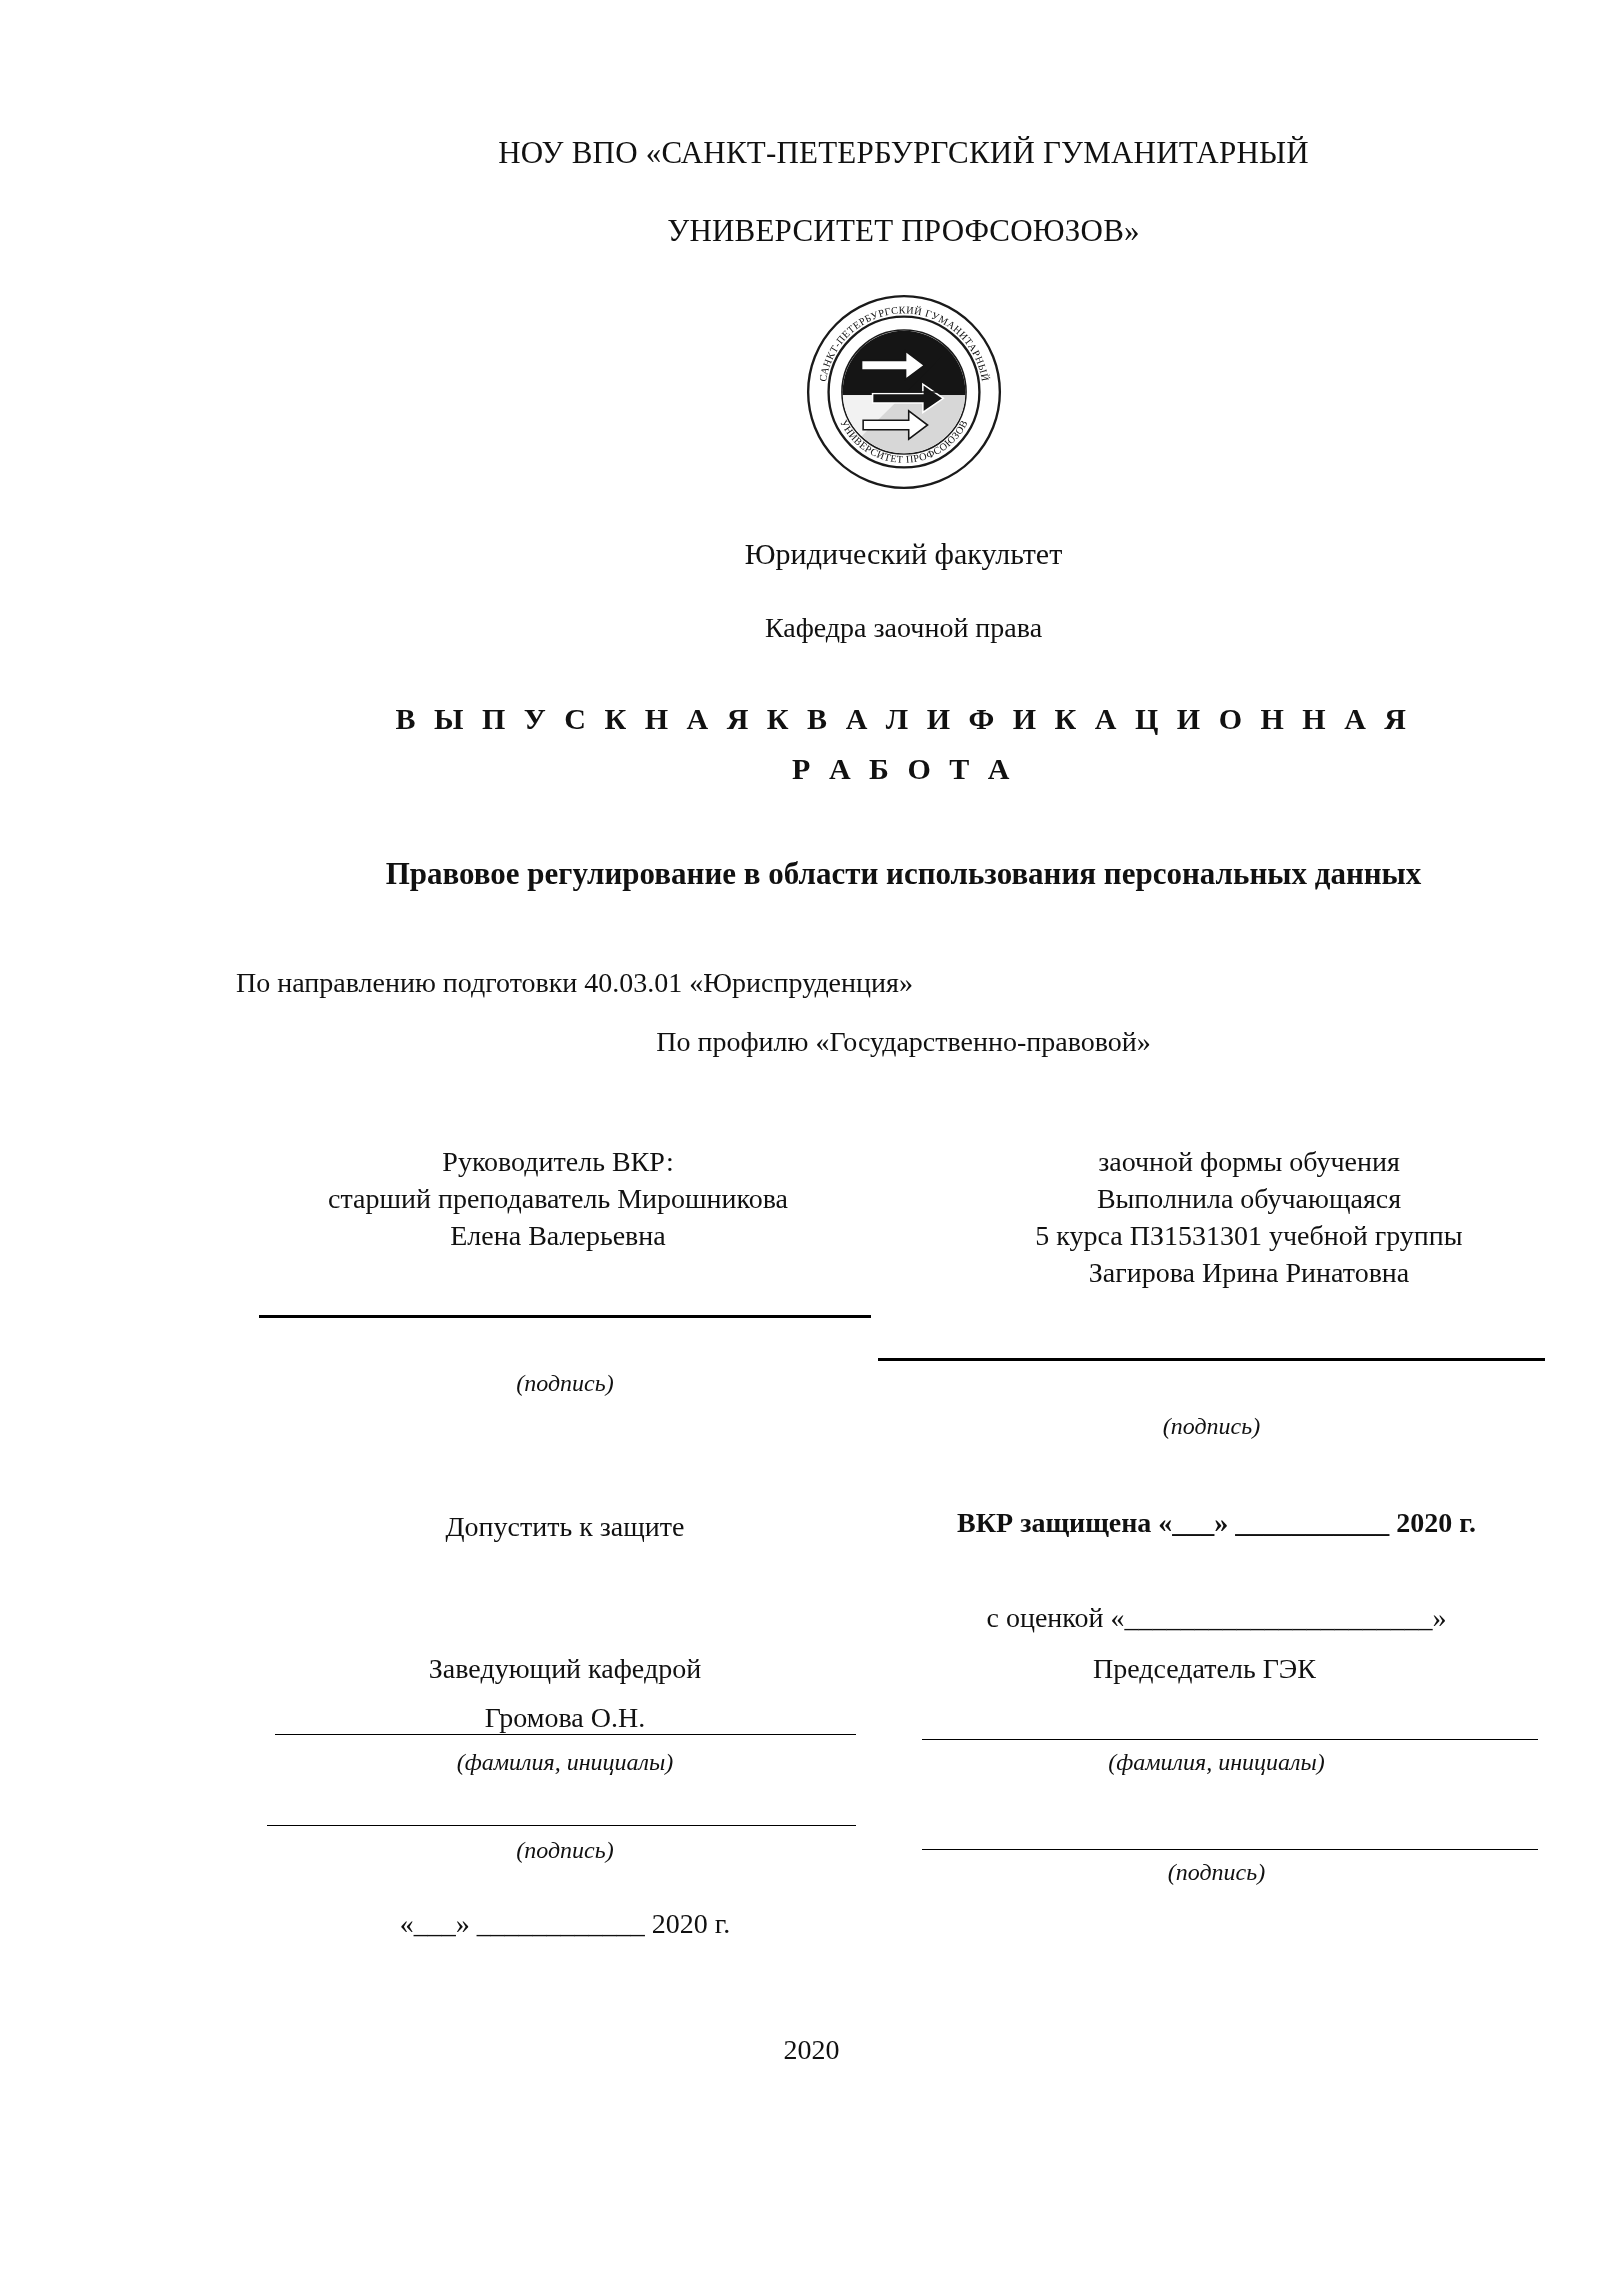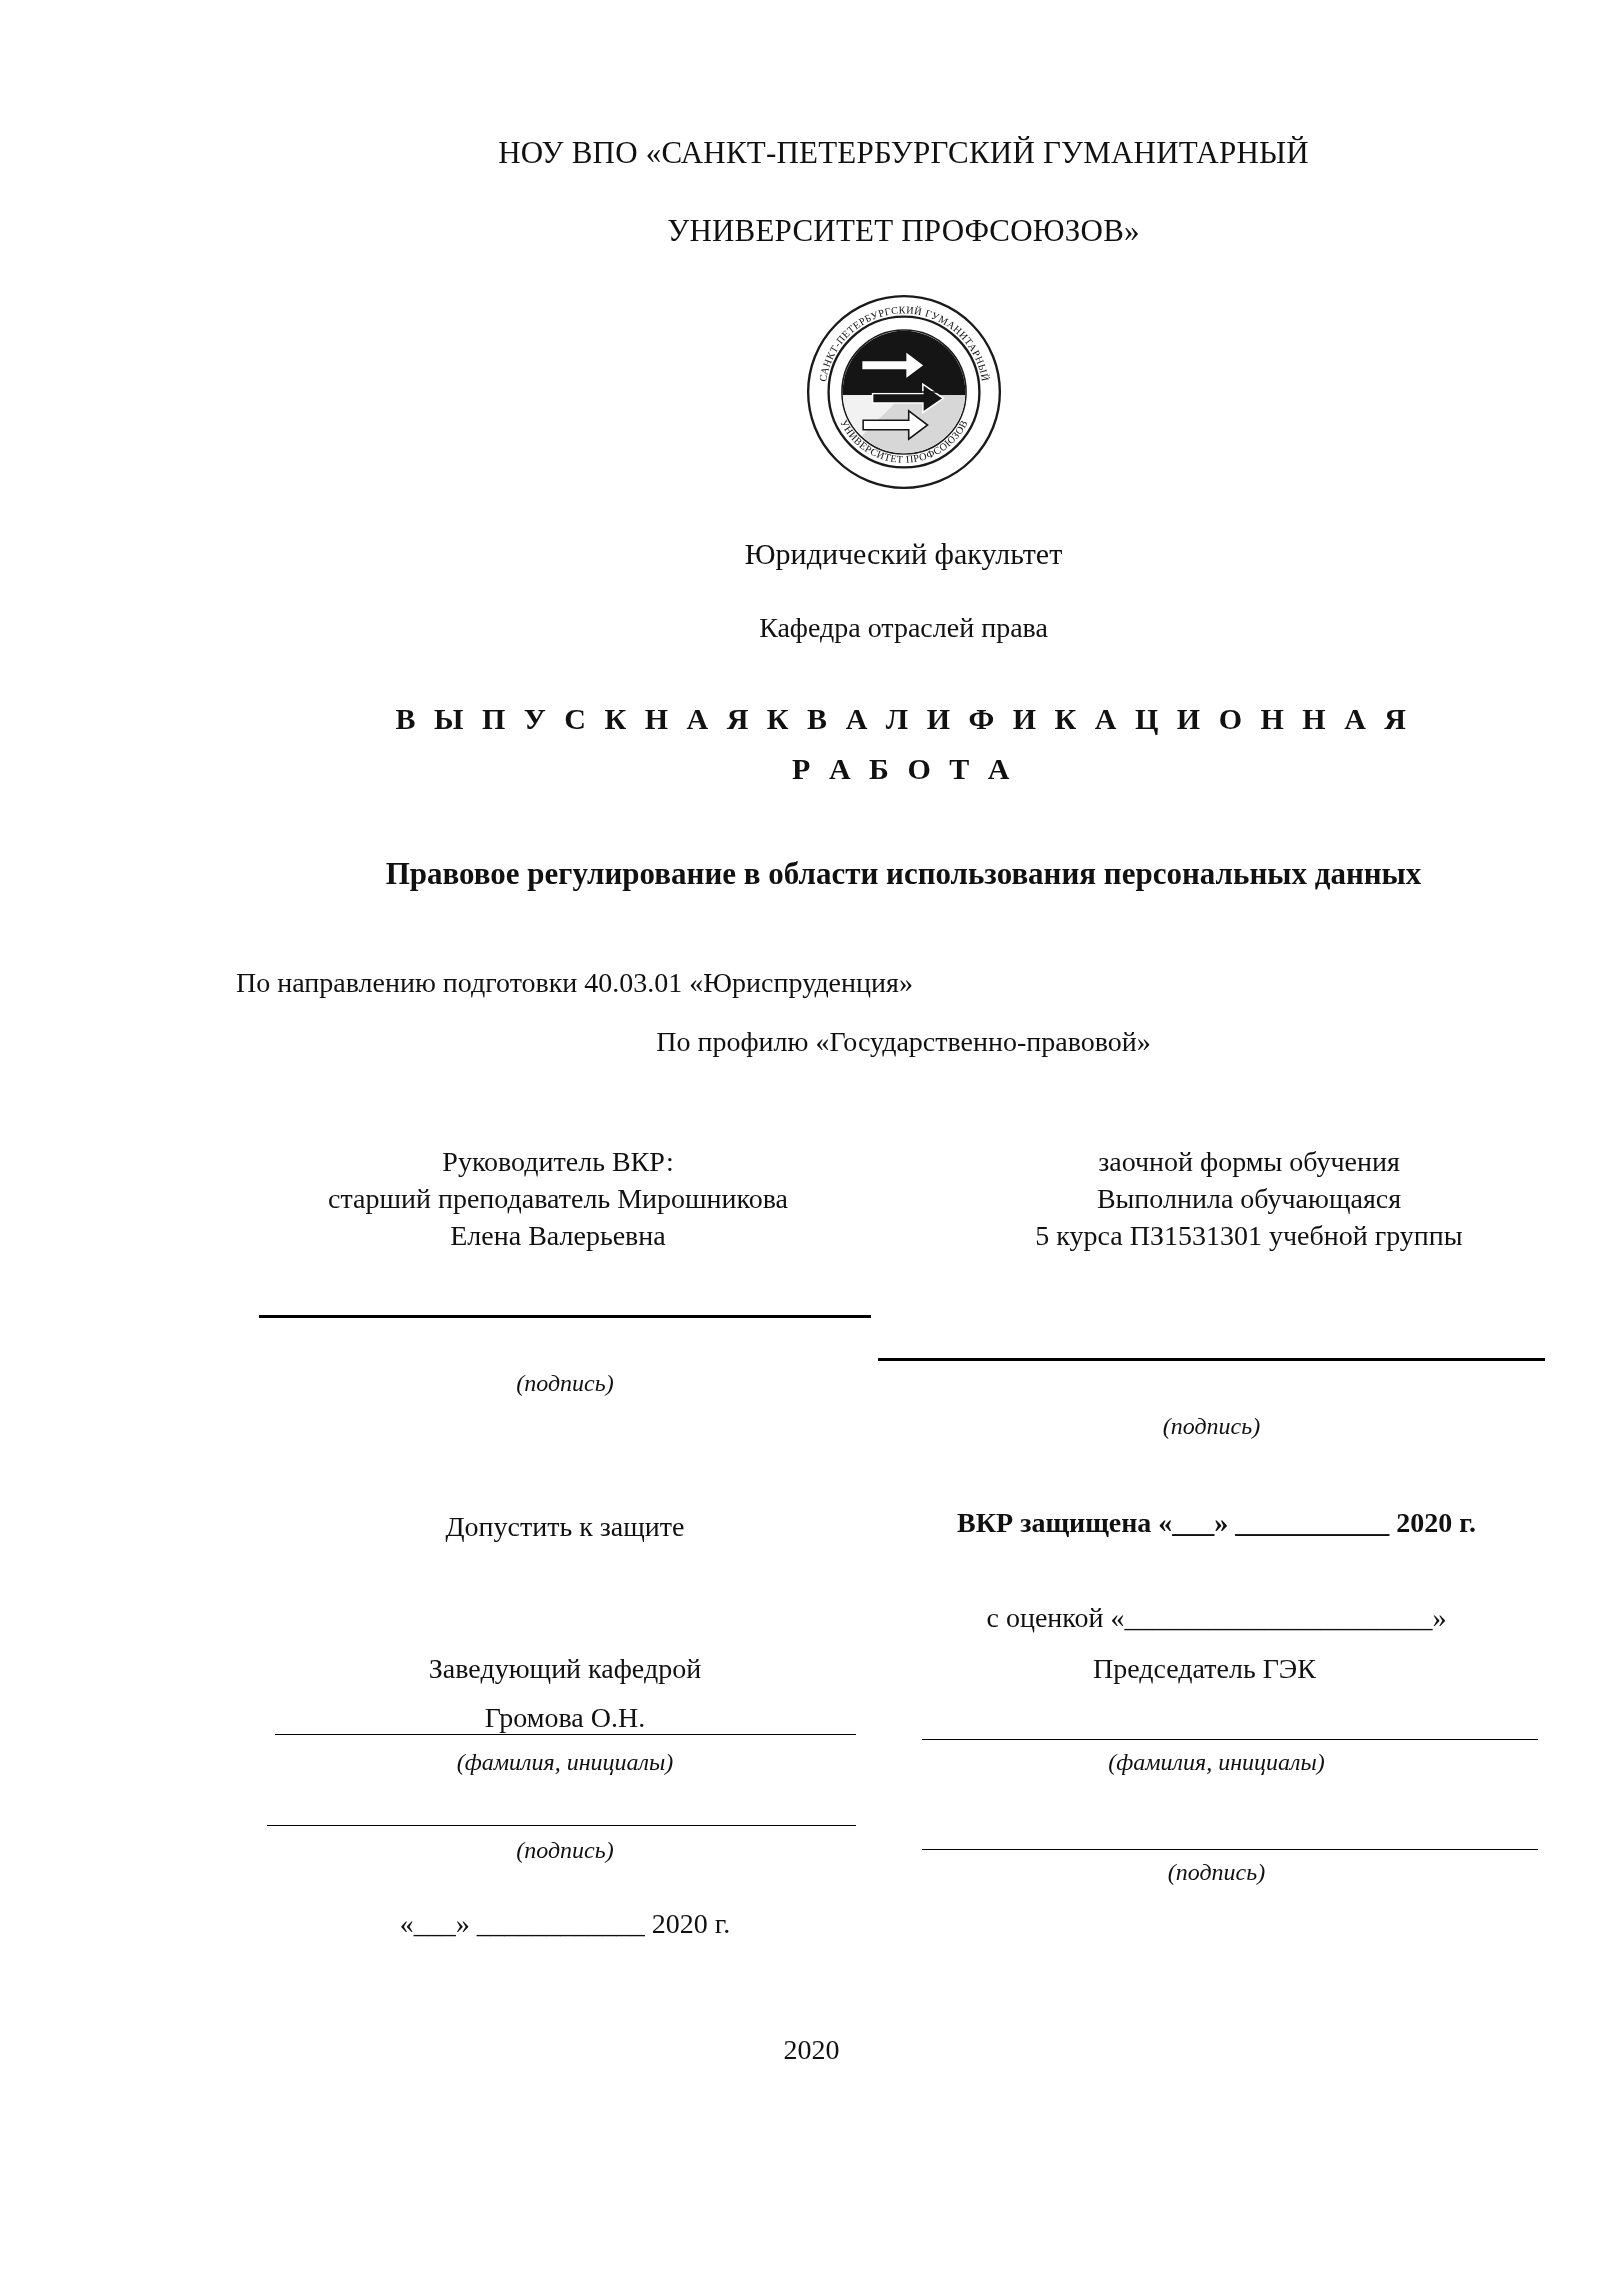--- a/index.html
+++ b/index.html
@@ -177,40 +177,41 @@
         <text font-family="'Liberation Serif', serif" font-size="13" fill="#111111" letter-spacing="0.6">
           <textPath href="#arcTop" startOffset="50%" text-anchor="middle">САНКТ-ПЕТЕРБУРГСКИЙ ГУМАНИТАРНЫЙ</textPath>
         </text>
         <text font-family="'Liberation Serif', serif" font-size="13" fill="#111111" letter-spacing="0.6">
           <textPath href="#arcBottom" startOffset="50%" text-anchor="middle">УНИВЕРСИТЕТ ПРОФСОЮЗОВ</textPath>
         </text>
       </svg>
     </div>
 
     <div class="faculty">Юридический факультет</div>
-    <div class="department">Кафедра отраслей права</div>
+    <div class="department">Кафедра заочной права</div>
 
     <div class="vkr-title">В Ы П У С К Н А Я   К В А Л И Ф И К А Ц И О Н Н А Я</div>
     <div class="vkr-title2">Р А Б О Т А</div>
 
     <div class="work-title">Правовое регулирование в области использования персональных данных</div>
 
     <div class="direction">По направлению подготовки 40.03.01 «Юриспруденция»</div>
     <div class="profile">По профилю «Государственно-правовой»</div>
 
     <div class="two-col">
       <div class="col-left">
         <div>Руководитель ВКР:</div>
         <div>старший преподаватель Мирошникова</div>
         <div>Елена Валерьевна</div>
       </div>
       <div class="col-right">
         <div>заочной формы обучения</div>
         <div>Выполнила обучающаяся</div>
         <div>5 курса  ПЗ1531301 учебной группы</div>
+        <div>Загирова Ирина Ринатовна</div>
       </div>
     </div>
 
   </div>
 
   <hr class="rule abs" style="left:259px; top:1315px; width:612px;">
   <div class="sig-label abs" style="left:259px; top:1370px; width:612px;">(подпись)</div>
 
   <hr class="rule abs" style="left:878px; top:1358px; width:667px;">
   <div class="sig-label abs" style="left:878px; top:1413px; width:667px;">(подпись)</div>

